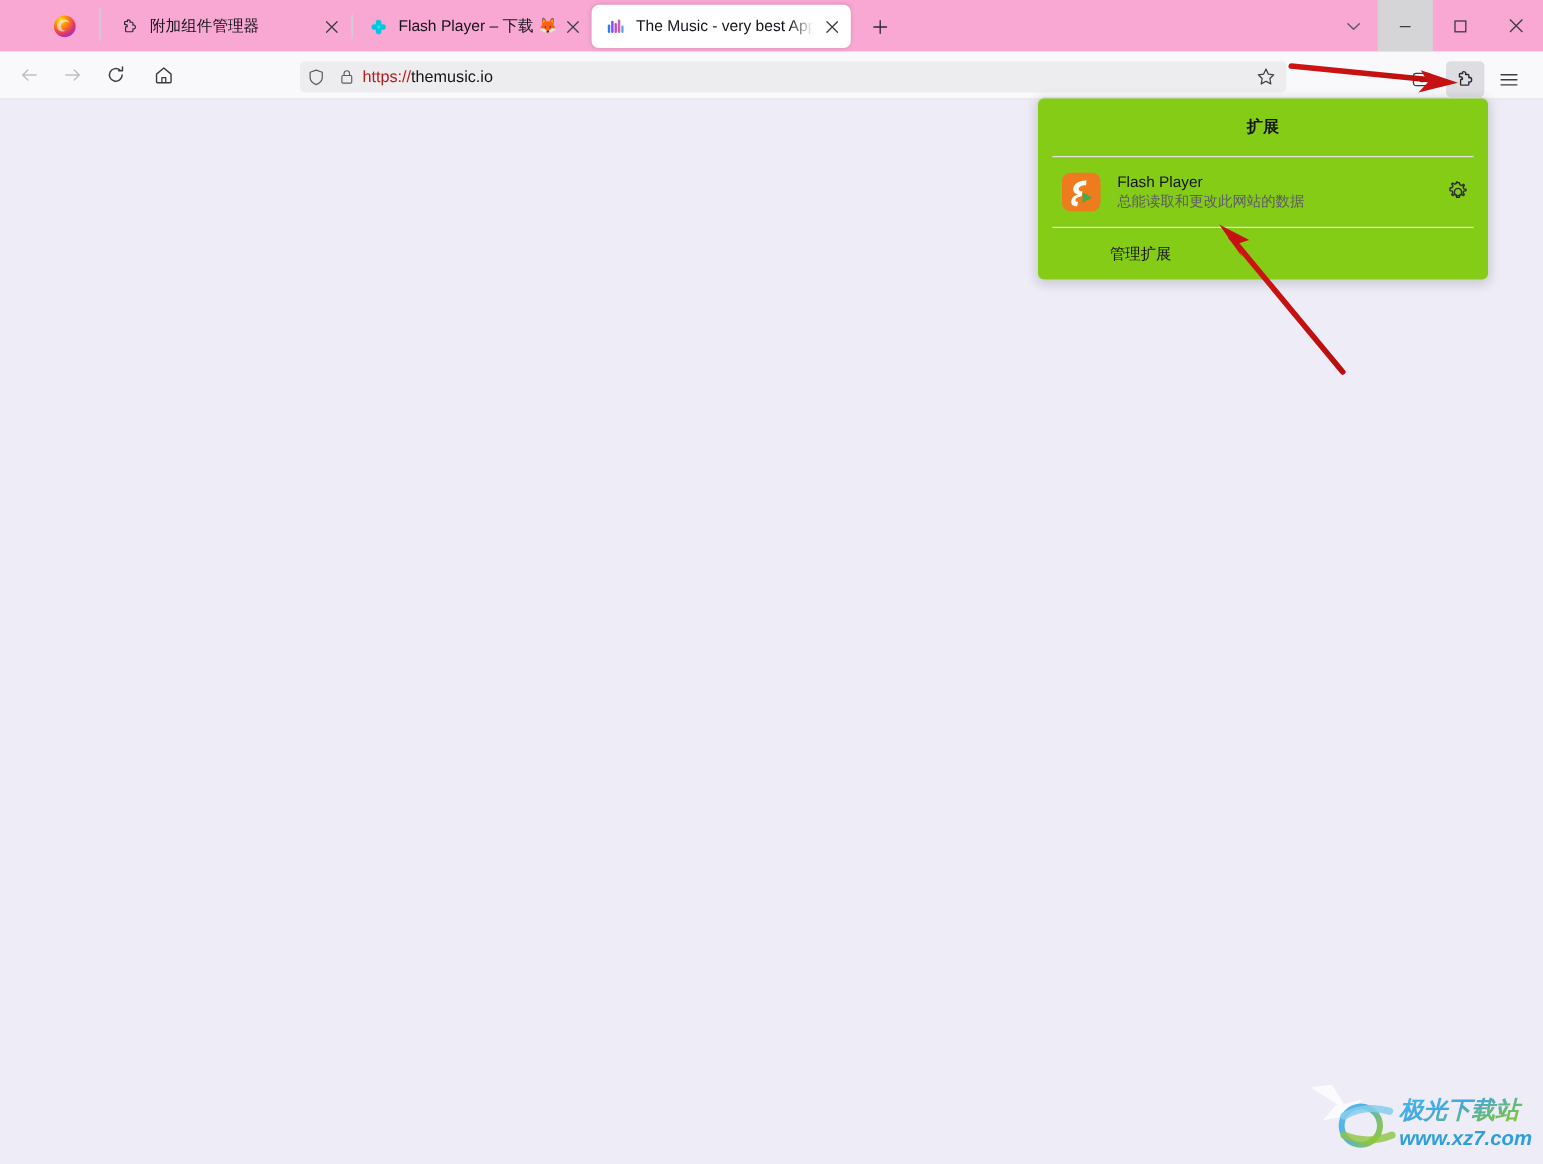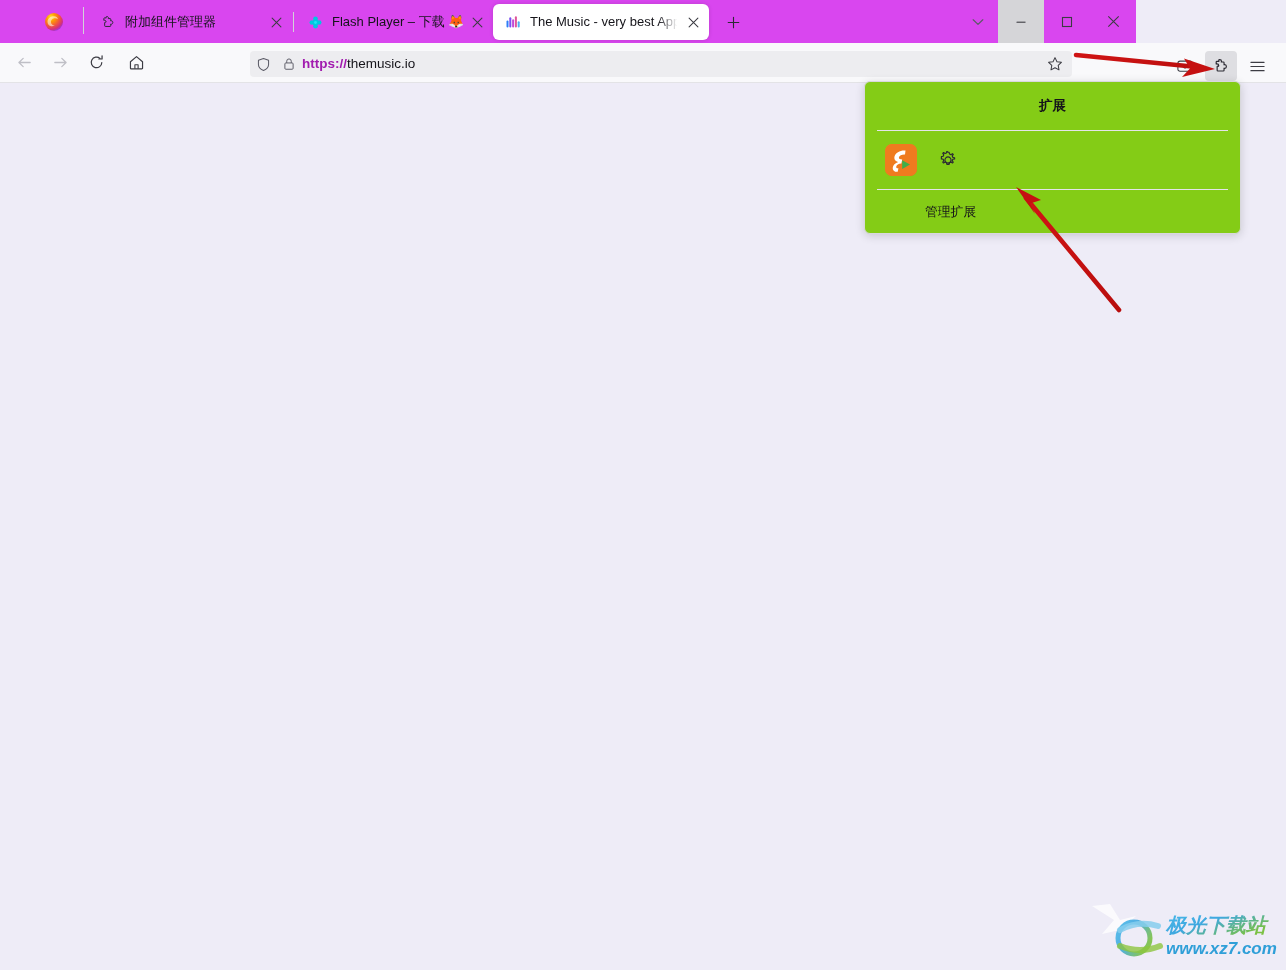--- a/index.html
+++ b/index.html
@@ -6,22 +6,22 @@
   html, body {
     width: 1286px; height: 970px;
     font-family: "Liberation Sans", "DejaVu Sans", sans-serif;
     overflow: hidden;
     background: #eeecf7;
   }
   #app { position: relative; width: 1286px; height: 970px; }
 
   
   .tabstrip {
-    position: absolute; left: 0; top: 0; width: 1136px; height: 43px;
-    background: #d946ef;
+    position: absolute; left: 0; top: 0; width: 1286px; height: 43px;
+    background: #f9a8d4;
     display: flex; align-items: flex-end;
   }
   .brand-logo {
     position: absolute; left: 44px; top: 12px;
     width: 20px; height: 20px;
   }
   .tabstrip-sep {
     position: absolute; left: 83px; top: 7px; width: 1px; height: 27px;
     background: #d2d2d8;
   }
@@ -91,21 +91,21 @@
     flex: 0 0 32px;
   }
   .urlbar {
     position: absolute; left: 250px; top: 51px;
     width: 822px; height: 26px;
     background: #ededf0; border-radius: 4px;
     display: flex; align-items: center;
   }
   .urlbar-ico { width: 26px; display: flex; align-items: center; justify-content: center; flex:0 0 26px;}
   .urltext { font-size: 13.5px; color: #15141a; line-height: 26px; white-space: nowrap; }
-  .urltext .scheme { color: #a21caf; font-weight: bold; }
+  .urltext .scheme { color: #b91c1c; }
   .star-btn { position: absolute; left: 1042px; top: 51px; width: 26px; height: 26px;
               display:flex; align-items:center; justify-content:center; border-radius:4px; }
   .tb-right { position: absolute; right: 0; top: 51px; display: flex; align-items: center; }
   .tb-btn { width: 32px; height: 30px; border-radius: 4px;
             display: flex; align-items: center; justify-content: center; }
   .tb-btn.active-ext { background: #dedee2; }
 
   
   .content {
     position: absolute; left: 0; top: 84px; width: 1286px; height: 886px;
@@ -334,20 +334,24 @@
     <div class="ext-header">扩展</div>
     <div class="ext-divider"></div>
 
     <div class="ext-item">
       <span class="ext-icon">
         <svg width="32" height="32" viewBox="0 0 32 32">
           <rect x="0" y="0" width="32" height="32" rx="7" fill="#ef7b1f"></rect>
           <path d="M20.5 6.5 C15.5 6.0 10.5 8.5 9.5 12.5 c-.7 3.0 1.2 5.0 3.8 5.4 -3.0 1.0-5.4 3.2-5.6 6.0 -.2 2.6 2.0 4.2 5.0 3.9 l.7-3.6 c-1.4.2-2.3-.4-2.2-1.5 .2-1.8 2.4-3.0 5.2-3.2 l.8-3.9 c-2.2-.1-3.6-.9-3.3-2.3 .4-1.9 3.2-3.1 6.1-2.9 z" fill="#ffffff"></path>
           <path d="M17.2 16.3 L25.0 20.6 L17.2 24.9 Z" fill="#3fae49"></path>
         </svg>
+      </span>
+      <span class="ext-texts">
+        <span class="ext-name" style="display:block">Flash Player</span>
+        <span class="ext-desc" style="display:block">总能读取和更改此网站的数据</span>
       </span>
       <span class="ext-gear">
         <svg width="18" height="18" viewBox="0 0 20 20">
           <path d="M10 6.6 a3.4 3.4 0 1 0 0 6.8 a3.4 3.4 0 1 0 0-6.8 Z" fill="none" stroke="#2b2a33" stroke-width="1.3"></path>
           <path d="M10 1.4 l1.25 0 .45 2.0 1.55.65 1.7-1.15 .9.9 -1.15 1.7 .65 1.55 2.0.45 0 1.25 -2.0.45 -.65 1.55 1.15 1.7 -.9.9 -1.7-1.15 -1.55.65 -.45 2.0 -1.25 0 -1.25 0 -.45-2.0 -1.55-.65 -1.7 1.15 -.9-.9 1.15-1.7 -.65-1.55 -2.0-.45 0-1.25 0-1.25 2.0-.45 .65-1.55 -1.15-1.7 .9-.9 1.7 1.15 1.55-.65 .45-2.0 z" fill="none" stroke="#2b2a33" stroke-width="1.3" stroke-linejoin="round"></path>
         </svg>
       </span>
     </div>
 
     <div class="ext-divider"></div>

